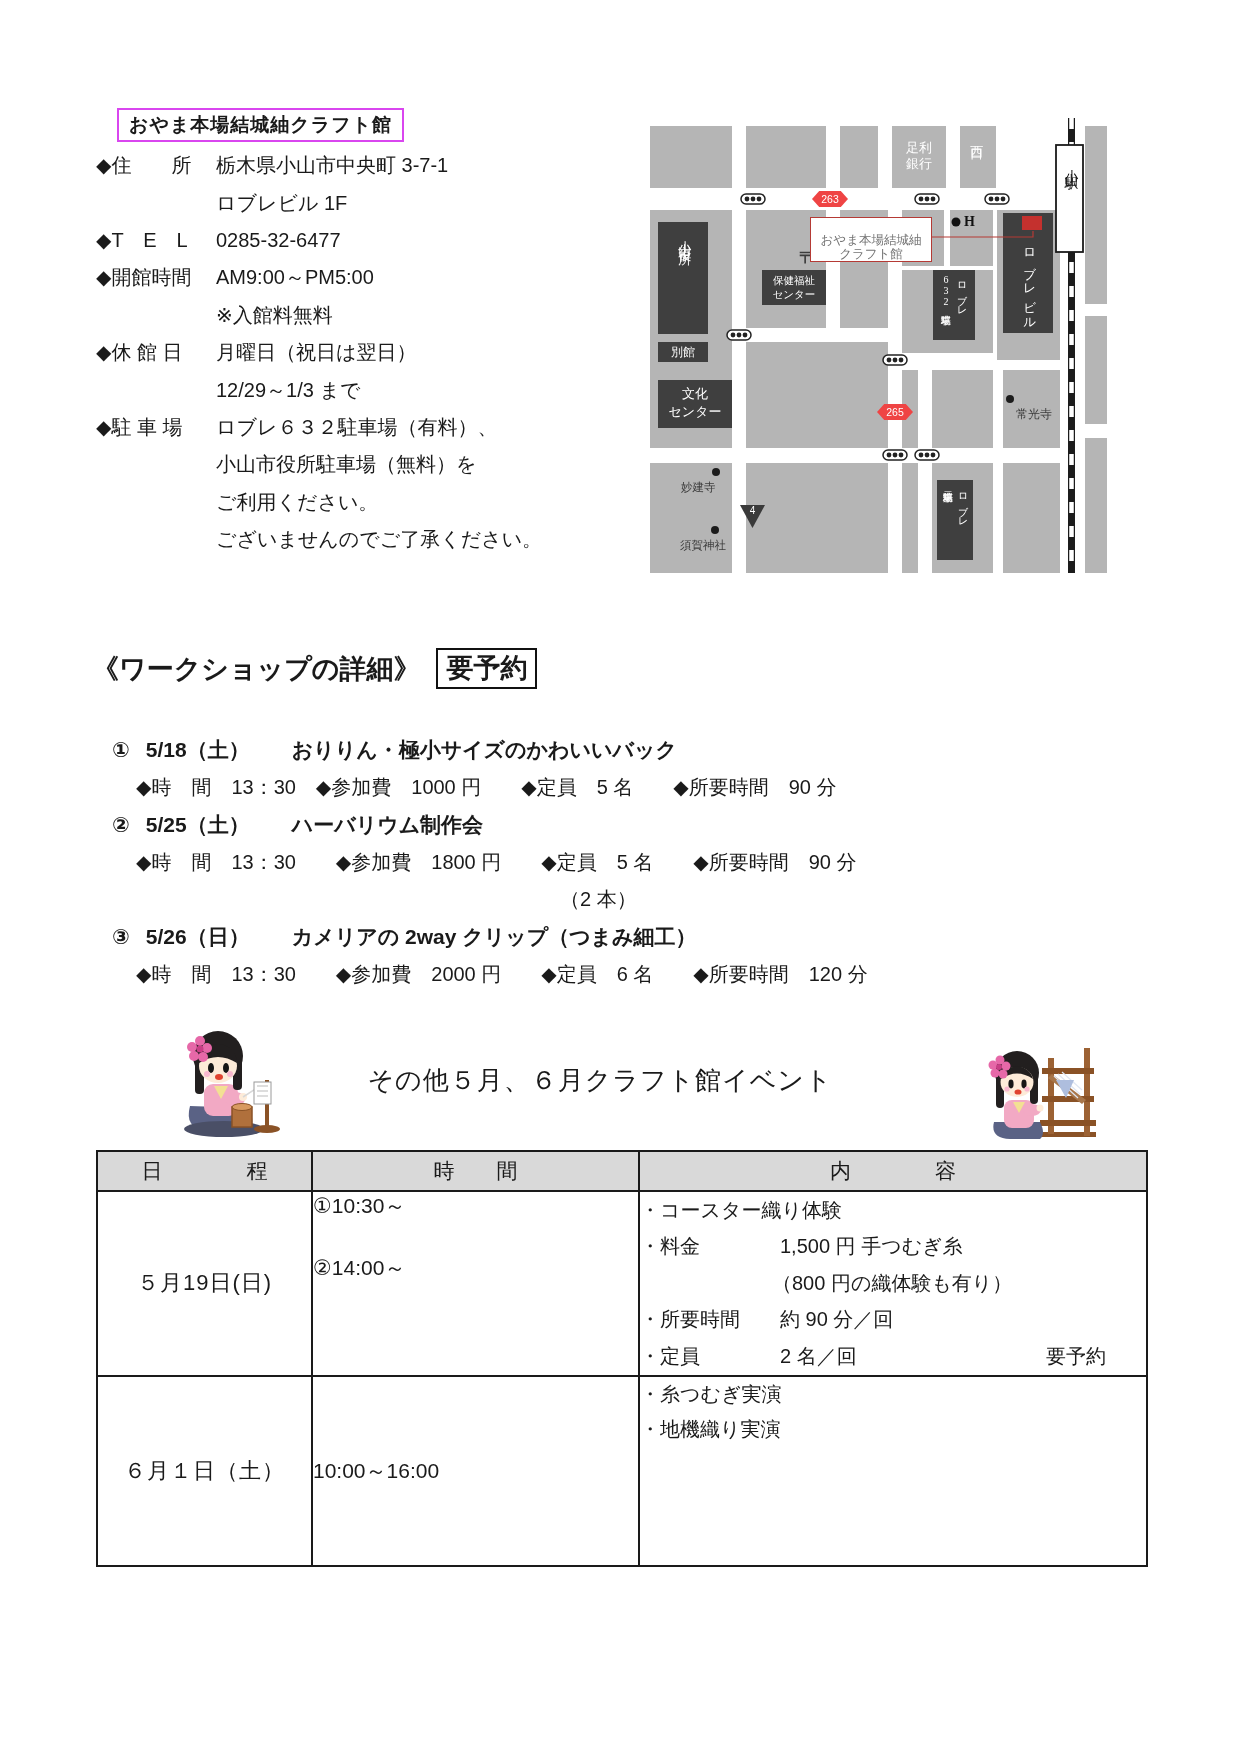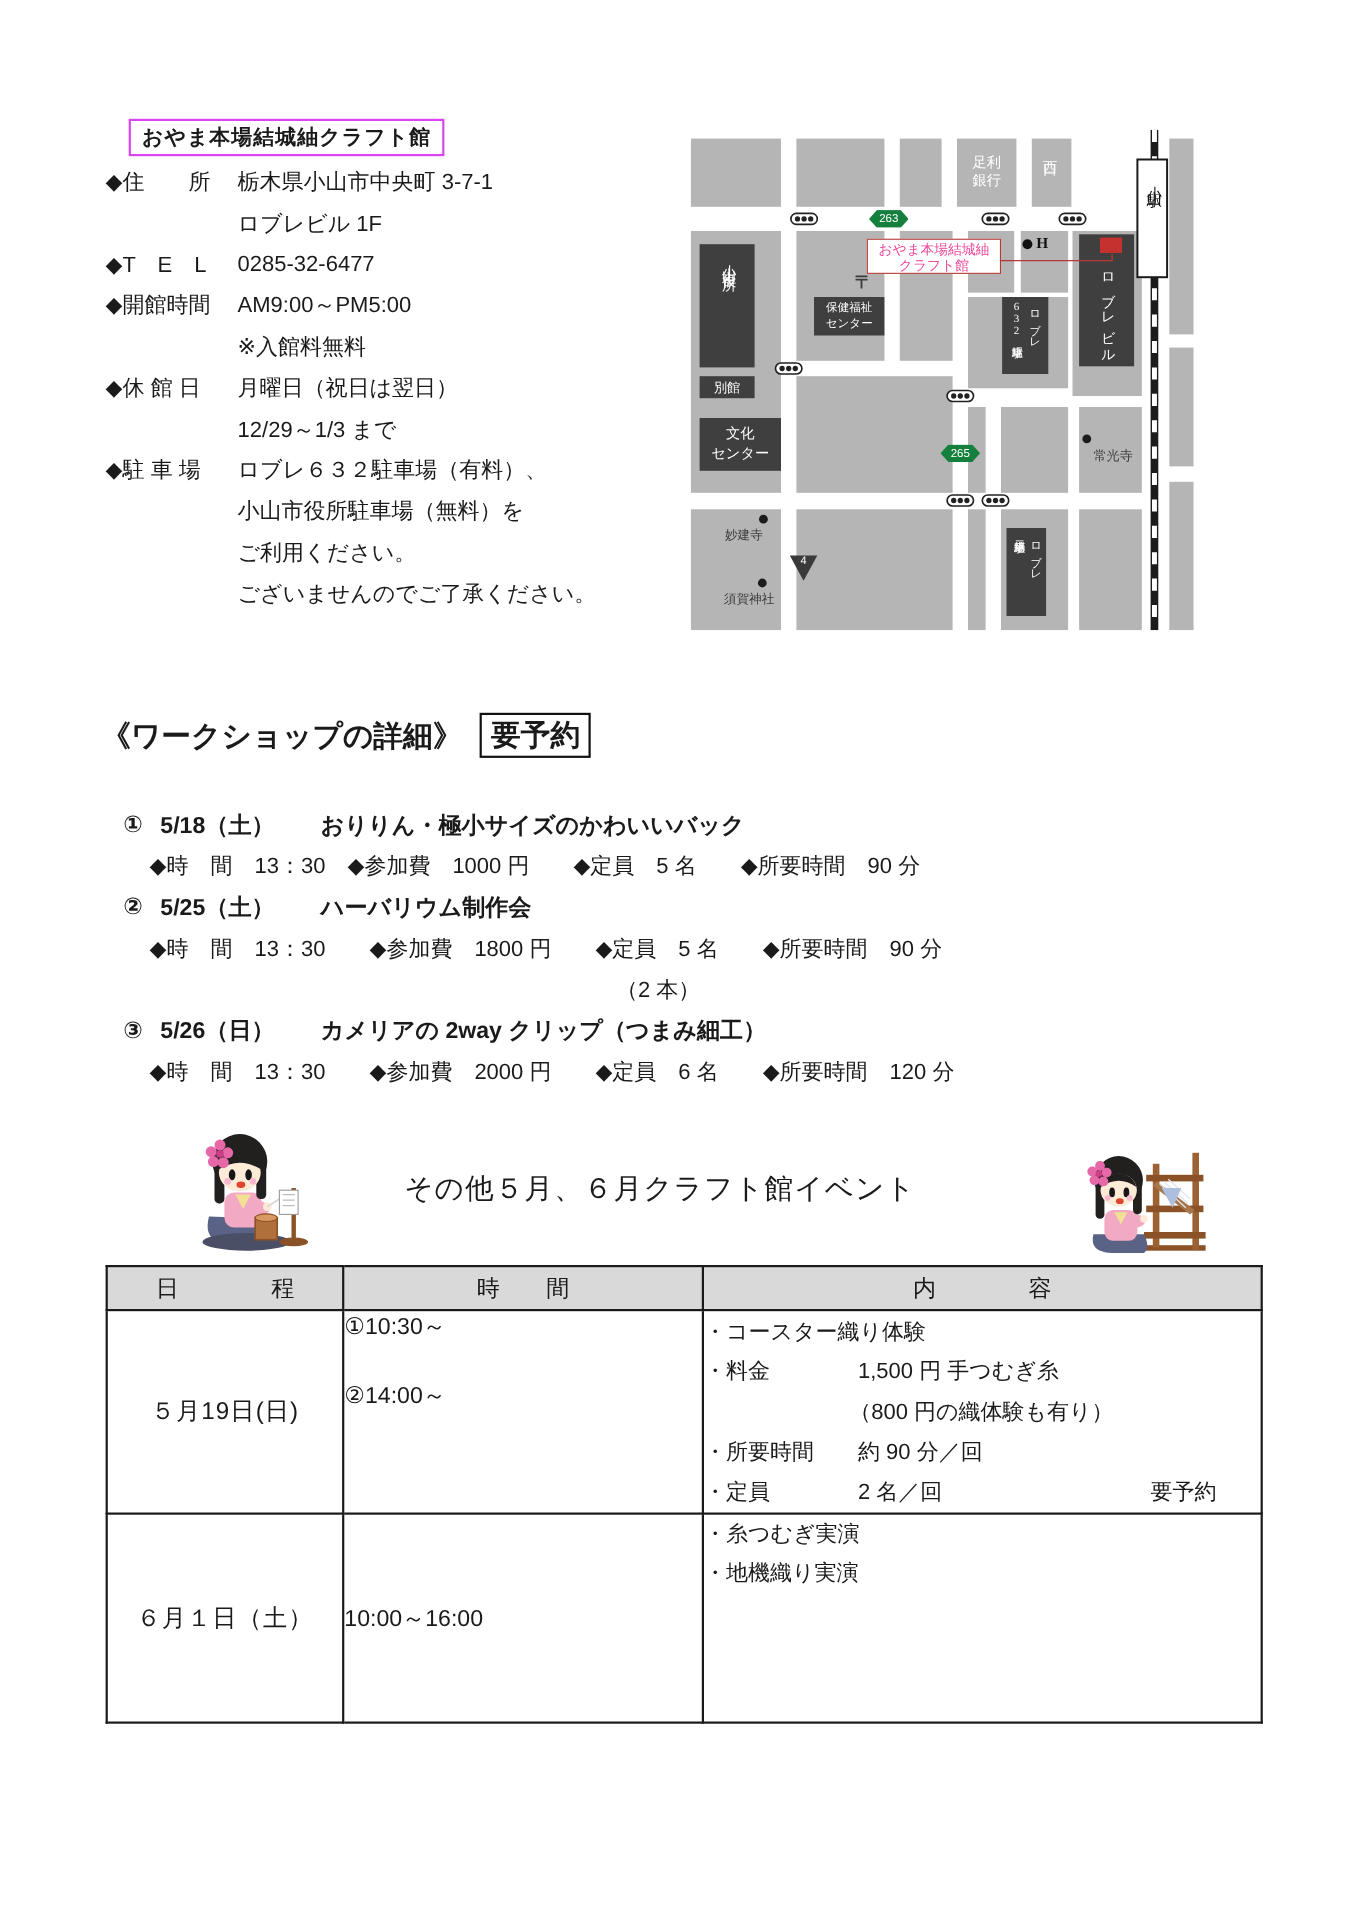--- a/index.html
+++ b/index.html
@@ -8,31 +8,31 @@
   .abs{position:absolute;}
   
   .doc-title{top:46px;left:0;width:100%;text-align:center;font-size:32px;font-weight:bold;letter-spacing:1px;}
   
   .venue-name{left:117px;top:108px;border:2px solid #d946ef;padding:2px 10px;font-size:19px;font-weight:bold;letter-spacing:1px;}
   .venue-rows{left:96px;top:147px;width:560px;}
   .vrow{display:flex;height:37.4px;align-items:center;font-size:20px;}
   .vlabel{width:120px;flex:none;white-space:pre;}
   .vvalue{white-space:pre;}
   
-  .map{left:628px;top:118px;width:460px;height:455px;}
+  .map{left:650px;top:118px;width:460px;height:455px;}
   .map svg{position:absolute;left:0;top:0;}
   .mlabel{position:absolute;font-family:"Liberation Serif","DejaVu Serif",serif;color:#fff;line-height:1.25;white-space:pre;}
   .mvert{writing-mode:vertical-rl;text-orientation:upright;letter-spacing:3px;}
   .mdark{color:#3c3c3c;}
-  .badge{position:absolute;background:#15803d;color:#fff;text-align:center;
+  .badge{position:absolute;background:#ef4444;color:#fff;text-align:center;
          font-family:"Liberation Sans","DejaVu Sans",sans-serif;}
   .hex{clip-path:polygon(0% 50%,20% 0%,80% 0%,100% 50%,80% 100%,20% 100%);}
   .craft-label{position:absolute;left:160px;top:99px;width:120px;height:27px;background:#fff;
-               border:1.5px solid #b53a35;color:#ec4899;text-align:center;
-               font-family:"Liberation Serif","DejaVu Serif",serif;font-size:12.5px;line-height:13.5px;padding-top:3px;}
+               border:1.5px solid #b53a35;color:#737373;text-align:center;
+               font-family:"Liberation Serif","DejaVu Serif",serif;font-size:12.5px;line-height:13.5px;padding-top:16px;}
   
   .ws-heading{left:92px;top:648px;display:flex;align-items:center;font-size:27px;font-weight:bold;}
   .ws-badge{border:2.5px solid #111;padding:0 8px 1px 8px;margin-left:16px;}
   .ws-list{left:112px;top:731px;width:1060px;}
   .ws-title{font-size:21px;font-weight:bold;height:37.5px;display:flex;align-items:center;white-space:pre;}
   .ws-date{margin-left:16px;}
   .ws-name{margin-left:42px;}
   .ws-detail{font-size:20px;height:37.5px;display:flex;align-items:center;padding-left:24px;white-space:pre;}
   .ws-note{font-size:20px;height:37.5px;display:flex;align-items:center;padding-left:448px;}
   

